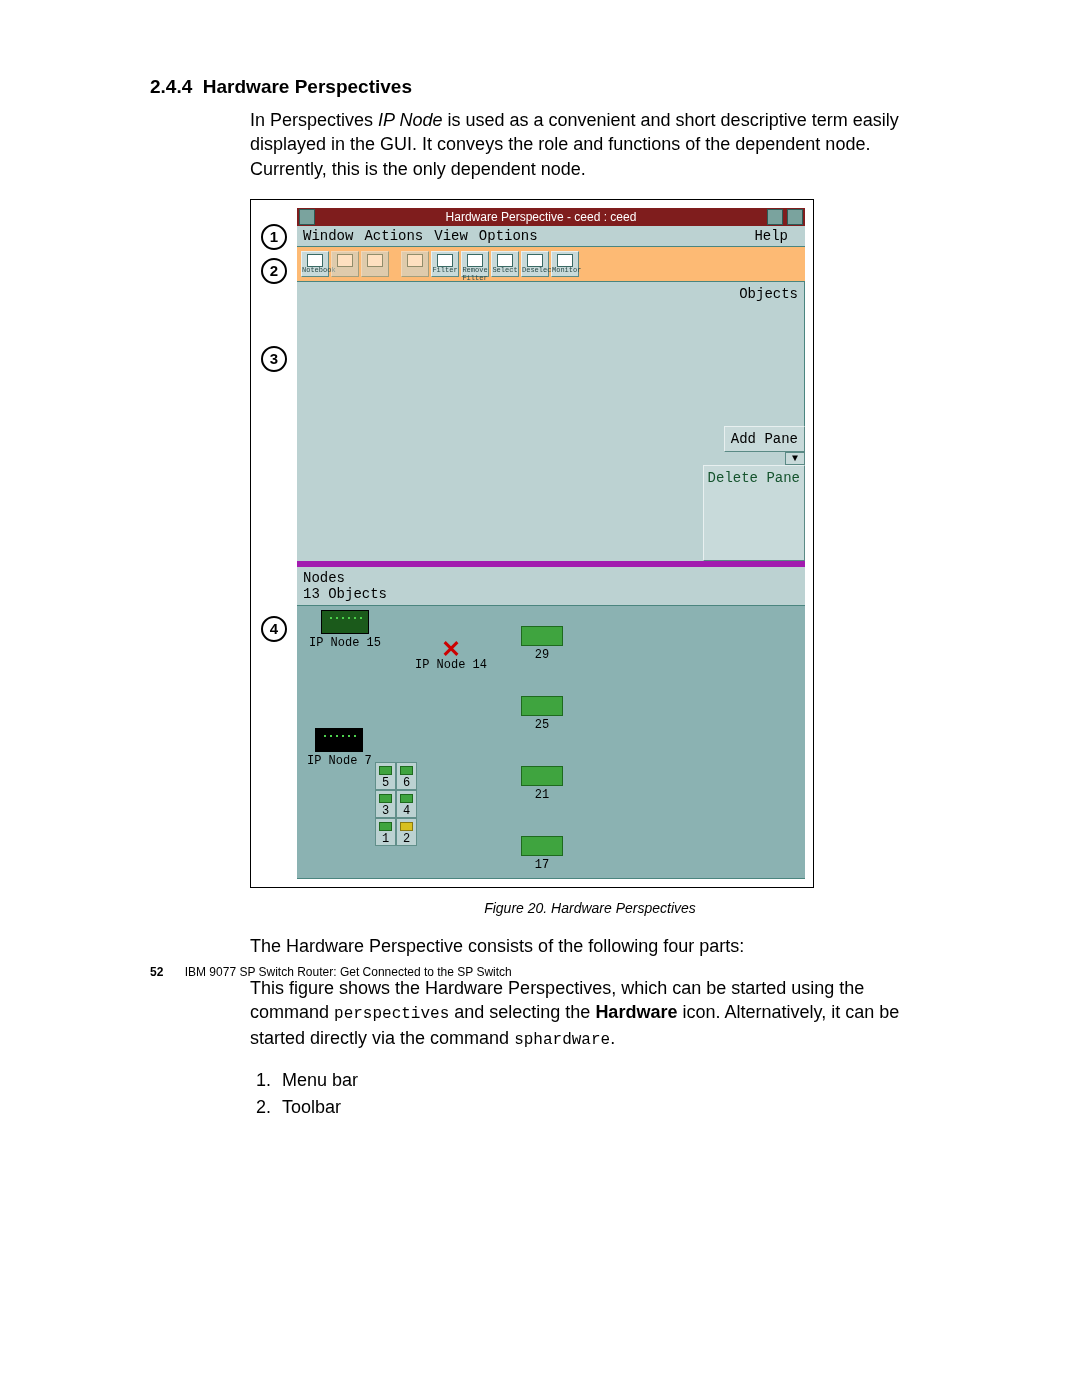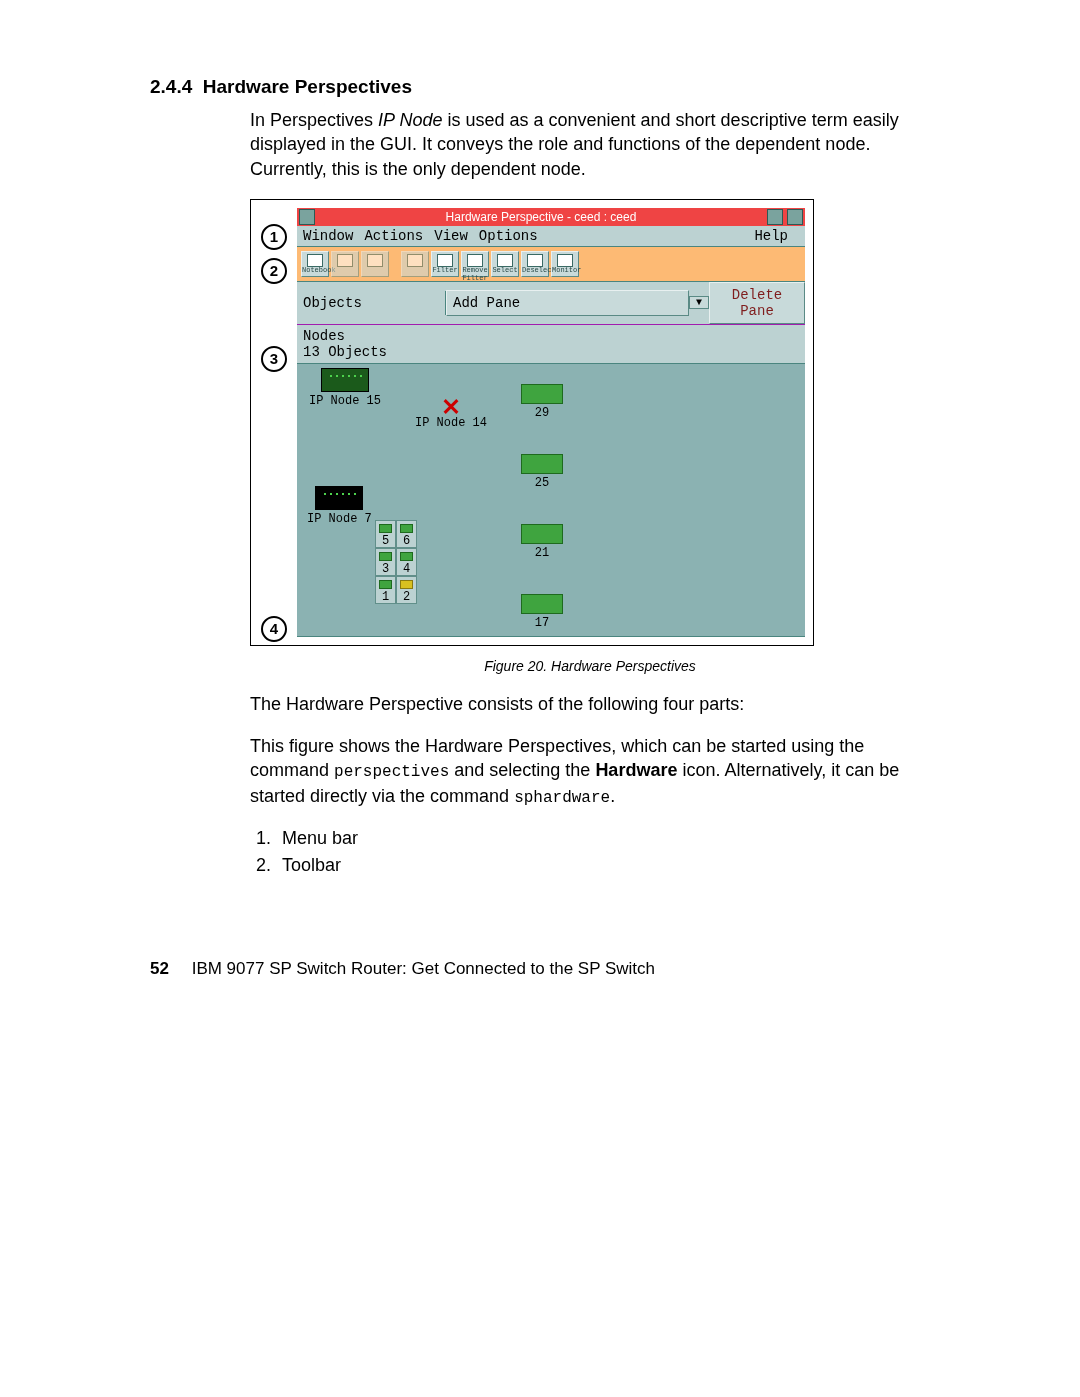--- a/index.html
+++ b/index.html
@@ -46,21 +46,21 @@
     margin: 0;
   }
   ol.parts-list li {
     margin-bottom: 6px;
     padding-left: 6px;
   }
   .footer {
     position: absolute;
     bottom: 418px;
     left: 150px;
-    font-size: 17px;
+    font-size: 12px;
   }
   .footer .pagenum { font-weight: bold; margin-right: 18px; }
 
   
   .figure-wrap {
     margin-left: 100px;
     width: 564px;
     border: 1px solid #000;
     padding: 8px;
     box-sizing: border-box;
@@ -80,21 +80,21 @@
   }
 
   
   .gui-window {
     margin-left: 38px;
     font-family: "Courier New", monospace;
     font-size: 13px;
     background: #8bb2b2;
   }
   .titlebar {
-    background: #ef4444;
+    background: #7f1d1d;
     color: #fff;
     display: flex;
     align-items: center;
     height: 18px;
     font-family: Arial, sans-serif;
     font-size: 12px;
   }
   .titlebar .sys-left, .titlebar .sys-right {
     width: 14px; height: 14px;
     border: 1px solid #2d5a55;
@@ -141,23 +141,24 @@
     transform: translateX(-50%);
     width: 14px; height: 11px;
     border: 1px solid #3a6a65;
     background: #fff;
   }
   .tb-btn.fade { opacity: 0.55; }
 
   .obj-row {
     background: #bcd2d2;
     display: flex;
-    align-items: center;
-    border-bottom: 1px solid #a21caf;
+    align-items: flex-end;
+    border-bottom: 6px solid #a21caf;
     font-size: 14px;
+    flex-direction: column;
   }
   .obj-row .obj-label {
     flex: 0 0 136px;
     padding: 4px 6px;
     border-right: 1px solid #4a857f;
   }
   .obj-row .add-pane {
     flex: 1;
     padding: 4px 6px;
     background: #c8dada;
@@ -176,21 +177,21 @@
   }
   .obj-row .del-pane {
     flex: 0 0 86px;
     padding: 4px 4px;
     background: #c8dada;
     border-top: 1px solid #e8f0f0;
     border-left: 1px solid #e8f0f0;
     border-right: 1px solid #5a8a85;
     border-bottom: 1px solid #5a8a85;
     text-align: center;
-    color: #7f1d1d;
+    color: #14532d;
   }
 
   .nodes-header {
     background: #bcd2d2;
     display: flex;
     padding: 3px 6px;
     font-size: 14px;
     border-bottom: 1px solid #4a857f;
     flex-direction: column;
   }

